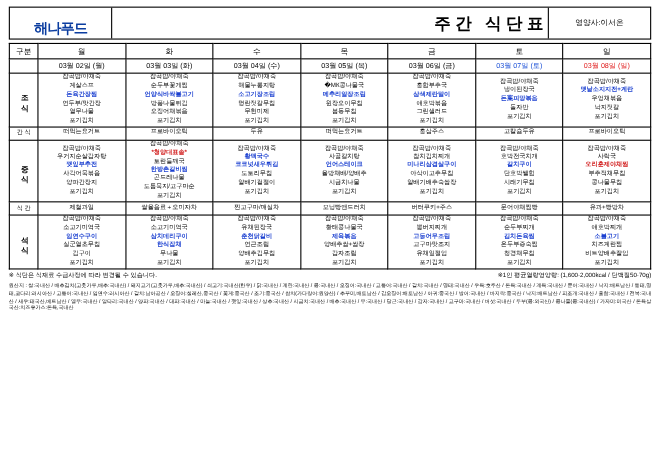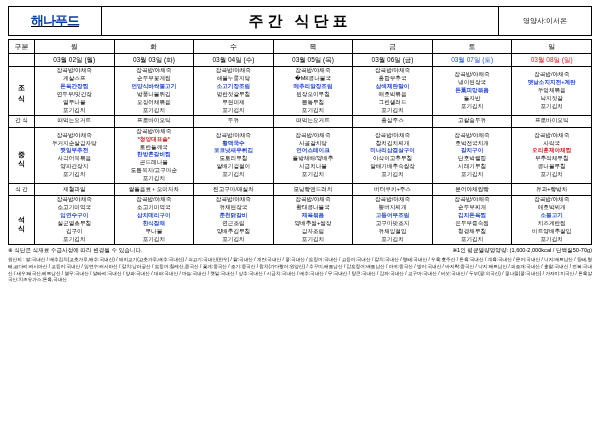--- a/index.html
+++ b/index.html
@@ -8,23 +8,23 @@
     background:#ffffff;
     font-family:"Liberation Sans","DejaVu Sans",sans-serif;
     font-size:6px;
     color:#000;
     overflow:hidden;
   }
   .page{position:relative;width:600px;height:424px;box-sizing:border-box;padding:6px 8px 0 8px;}
 
   
   .hdr{display:flex;align-items:stretch;border:1px solid #000;height:30px;box-sizing:border-box;}
-  .hdr-logo{width:92px;border-right:1px solid #000;display:flex;align-items:center;justify-content:center;text-decoration:underline;}
+  .hdr-logo{width:92px;border-right:1px solid #000;display:flex;align-items:flex-end;justify-content:center;}
   .logo-text{font-size:13px;font-weight:bold;color:#0b3da0;letter-spacing:-1px;}
-  .hdr-title{flex:1;display:flex;align-items:center;justify-content:center;border-right:1px solid #000;}
+  .hdr-title{flex:1;display:flex;align-items:center;justify-content:flex-end;border-right:1px solid #000;}
   .hdr-title span{font-size:15px;font-weight:bold;letter-spacing:4px;}
   .hdr-right{width:92px;display:flex;align-items:center;justify-content:center;}
   .hdr-right span{font-size:7px;}
 
   
   table.menu{border-collapse:collapse;width:100%;margin-top:3px;table-layout:fixed;}
   table.menu td,table.menu th{border:1px solid #000;padding:0;text-align:center;vertical-align:middle;font-weight:normal;}
   .col-lbl{width:26px;}
   .hdr-row td{height:13px;font-size:7px;font-weight:bold;background:#ffffff;}
   .date-row td{height:12px;font-size:6.5px;font-weight:bold;}

